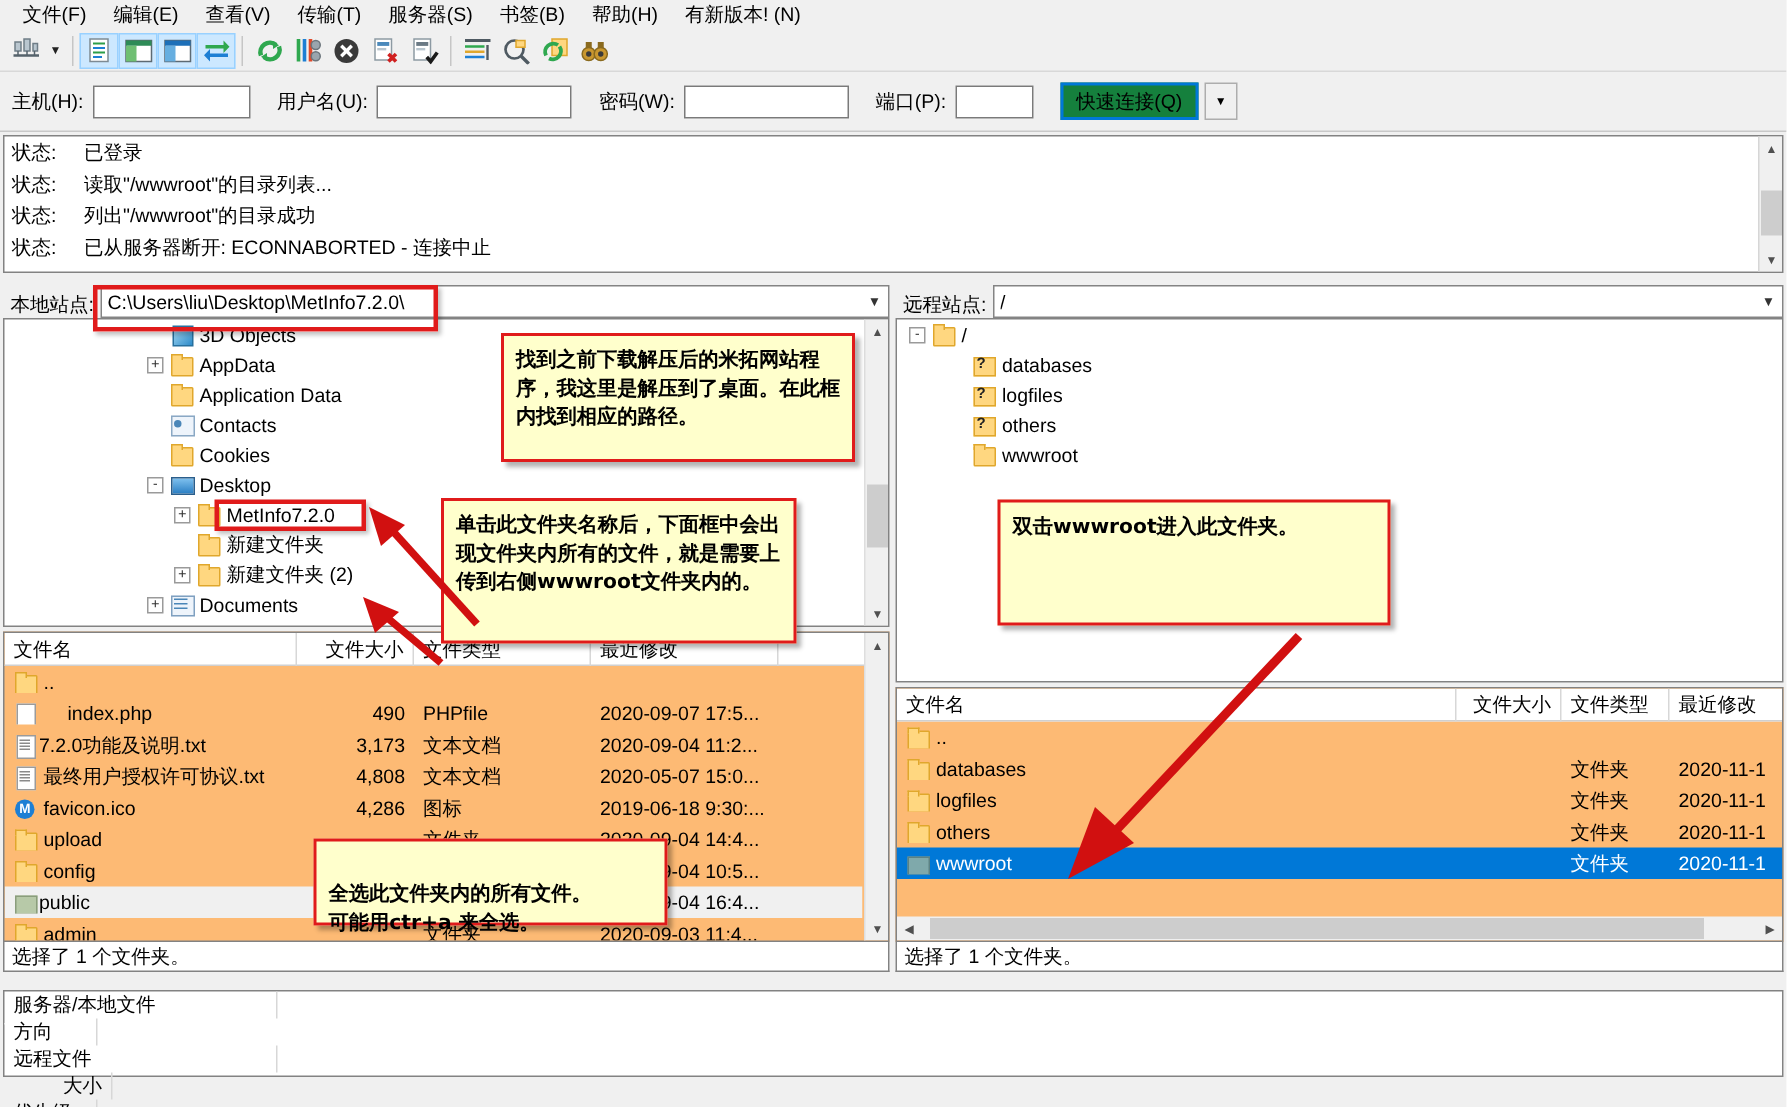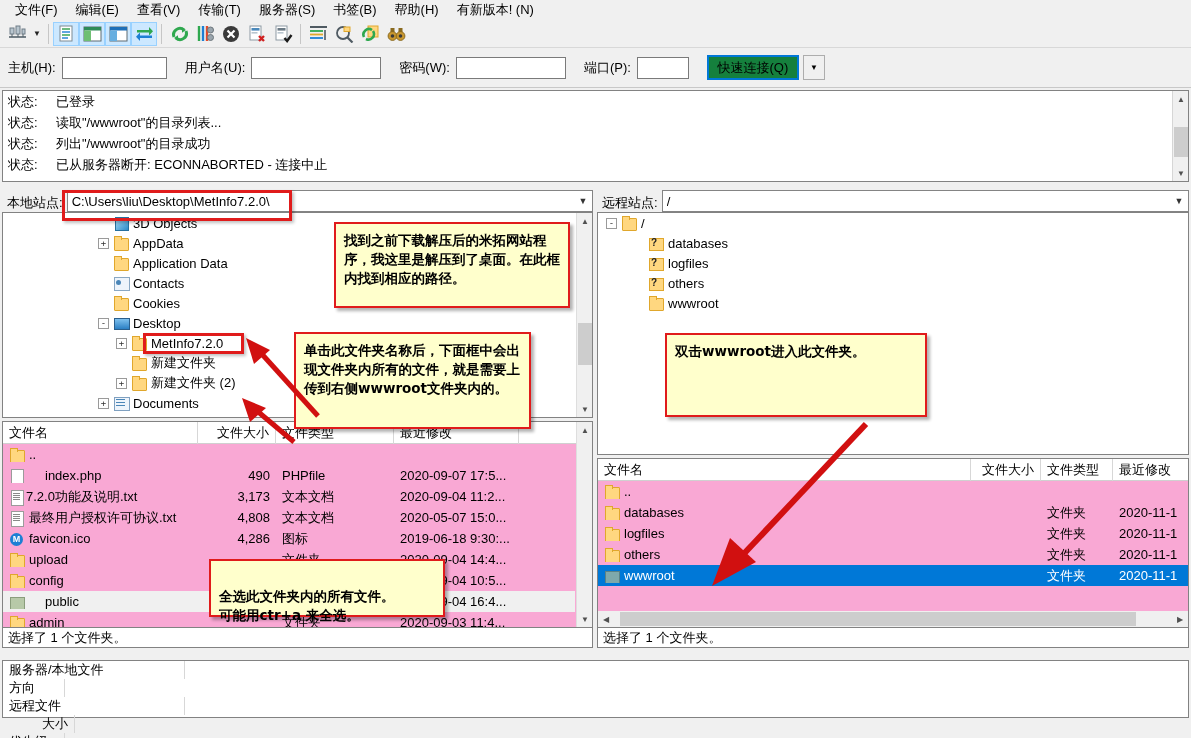--- a/index.html
+++ b/index.html
@@ -189,21 +189,21 @@
   .ficon.folderg::before {
     content: ""; position: absolute; left: 1px; top: 2px; width: 13px; height: 11px;
     background: #b7c9a8; border: 1px solid #8a9d7c;
   }
   .ficon.folderteal::before {
     content: ""; position: absolute; left: 1px; top: 2px; width: 13px; height: 11px;
     background: #7fa9ab; border: 1px solid #5c8284;
   }
 
   
-  .listbox { border: 1px solid #828282; background: #f9a8d4; position: relative; overflow: hidden; }
+  .listbox { border: 1px solid #828282; background: #fdba74; position: relative; overflow: hidden; }
   .lst-head {
     display: flex; height: 22px; background: #fff; border-bottom: 1px solid #d0d0d0;
     font-size: 13px; position: relative;
   }
   .lst-head .hc {
     display: flex; align-items: center; border-right: 1px solid #d7d7d7; padding: 0 6px;
     height: 22px; overflow: hidden; white-space: nowrap;
   }
   .lst-head .hc.r { justify-content: flex-end; }
   .lst-row {
@@ -590,21 +590,21 @@
               <span class="ficon folder"></span>
               <span style="margin-left:4px">config</span>
             </div>
           <div class="c r" style="width:78px"></div>
           <div class="c" style="width:118px">文件夹</div>
           <div class="c" style="width:125px">2020-09-04 10:5...</div>
         </div>
         <div class="lst-row softsel">
           <div class="c" style="width:195px">
               <span class="ficon folderg"></span>
-              <span style="margin-left:20px">public</span>
+              <span style="margin-left:1px">public</span>
             </div>
           <div class="c r" style="width:78px"></div>
           <div class="c" style="width:118px">文件夹</div>
           <div class="c" style="width:125px">2020-09-04 16:4...</div>
         </div>
         <div class="lst-row">
           <div class="c" style="width:195px">
               <span class="ficon folder"></span>
               <span style="margin-left:4px">admin</span>
             </div>

